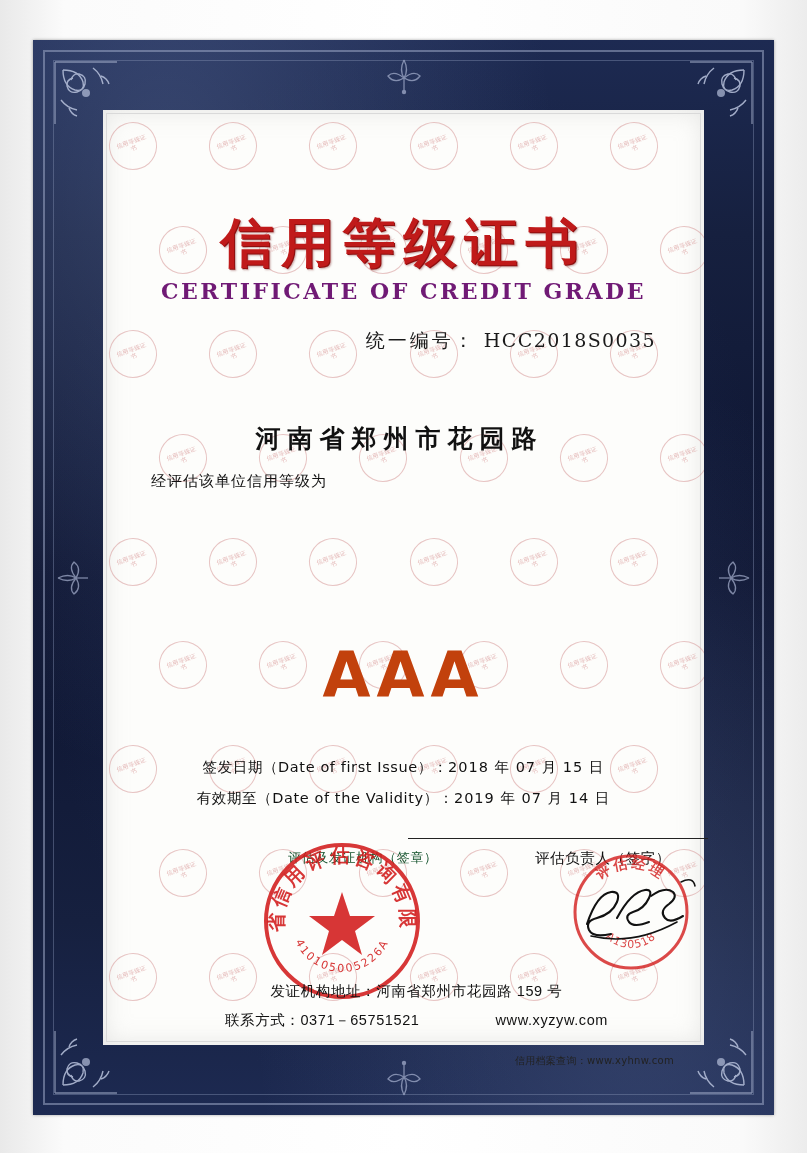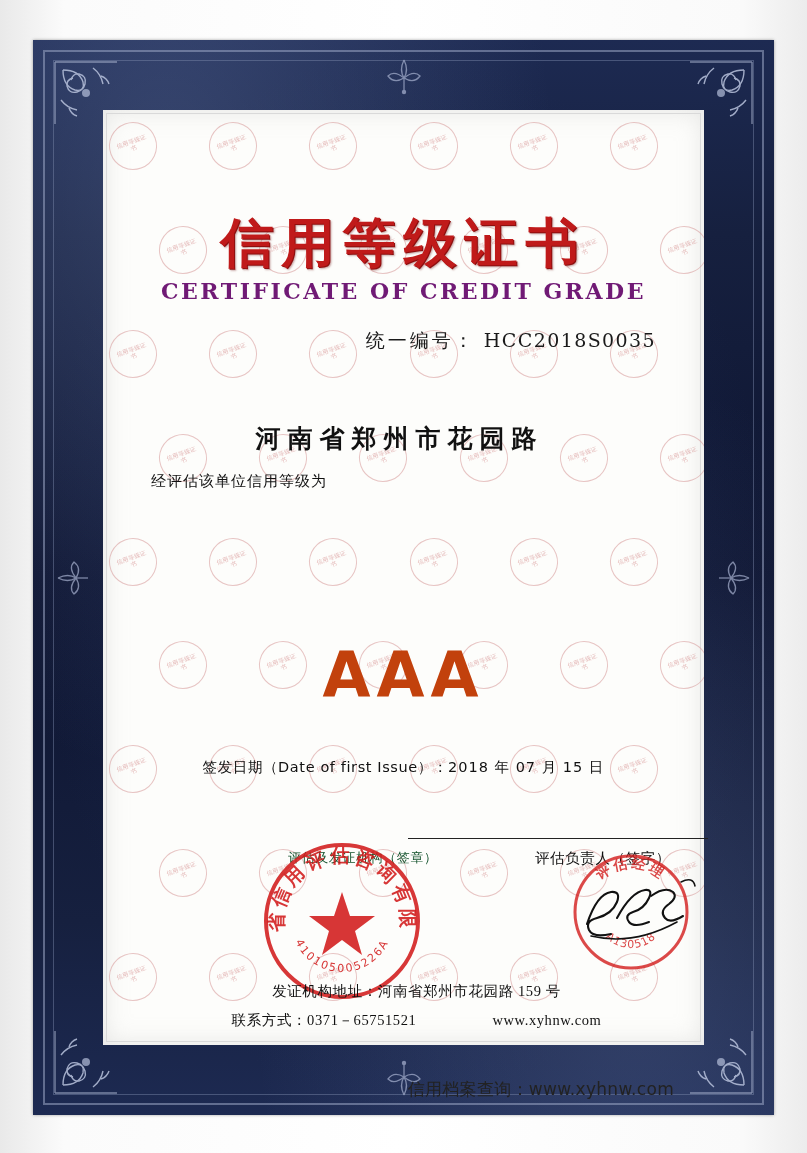--- a/index.html
+++ b/index.html
@@ -255,33 +255,33 @@
     width: 300px;
     height: 1px;
     background: #222;
   }
 
   .footer {
     position: absolute;
     left: 0; right: 0;
     top: 872px;
     text-align: center;
-    font-family: Liberation Serif, serif;
+    font-family: Liberation Sans, sans-serif;
     font-size: 14.5px;
     color: #111;
     padding-left: 26px;
   }
   .footer-row { margin-bottom: 10px; letter-spacing: 0.6px; white-space: nowrap; }
   .footer-row .ft-left { margin-right: 76px; }
   .query {
     position: absolute;
     right: 30px;
-    top: 968px;
+    top: 944px;
     font-family: "DejaVu Sans", sans-serif;
-    font-size: 17px;
+    font-size: 10px;
     color: #222;
     letter-spacing: 0.3px;
     white-space: nowrap;
   }
 
   
   .seal-main {
     position: absolute;
     left: 158px;
     top: 730px;
@@ -570,20 +570,23 @@
         </div>
 
         <div class="company">河南省郑州市花园路</div>
         <div class="statement">经评估该单位信用等级为</div>
 
         <div class="grade">AAA</div>
 
         <div class="date-rows">
           <span class="date-row">
             <span>签发日期（Date of first Issue）：</span><span class="d-val">2018 年 07 月 15 日</span>
+          </span>
+          <span class="date-row">
+            <span>有效期至（Date of the Validity）：</span><span class="d-val">2019 年 07 月 14 日</span>
           </span>
         </div>
 
         <div class="rule"></div>
         <div class="signline">评估及发证机构（签章）</div>
         <div class="signline-right">评估负责人（签字）</div>
 
         <div class="seal-main">
           <svg viewBox="0 0 162 162">
             <defs>
@@ -633,21 +636,21 @@
             <path d="M18 70 q42 10 86 -14" stroke-width="1.6"></path>
             <path d="M108 16 q12 -6 14 4" stroke-width="1.5"></path>
           </svg>
         </div>
 
         <div class="footer">
           <div class="footer-row">
             <span>发证机构地址：</span><span>河南省郑州市花园路 159 号</span>
           </div>
           <div class="footer-row">
-            <span class="ft-left"><span>联系方式：</span><span>0371－65751521</span></span><span>www.xyhnw.com</span>
+            <span class="ft-left"><span>联系方式：</span><span>0371－65751521</span></span><span>www.xyzyw.com</span>
           </div>
         </div>
 
         <div class="query">信用档案查询：www.xyhnw.com</div>
 
       </div>
     </div>
   </div>
 </div>
 

